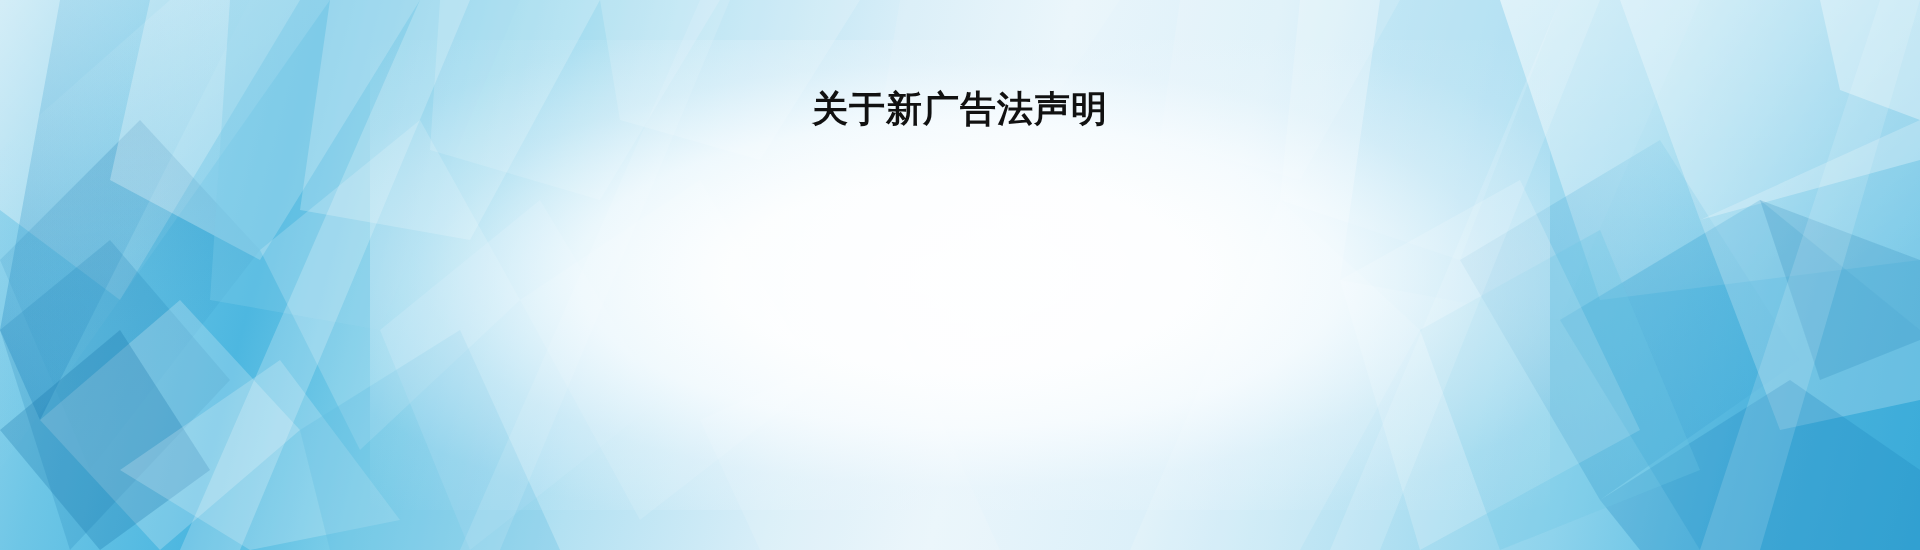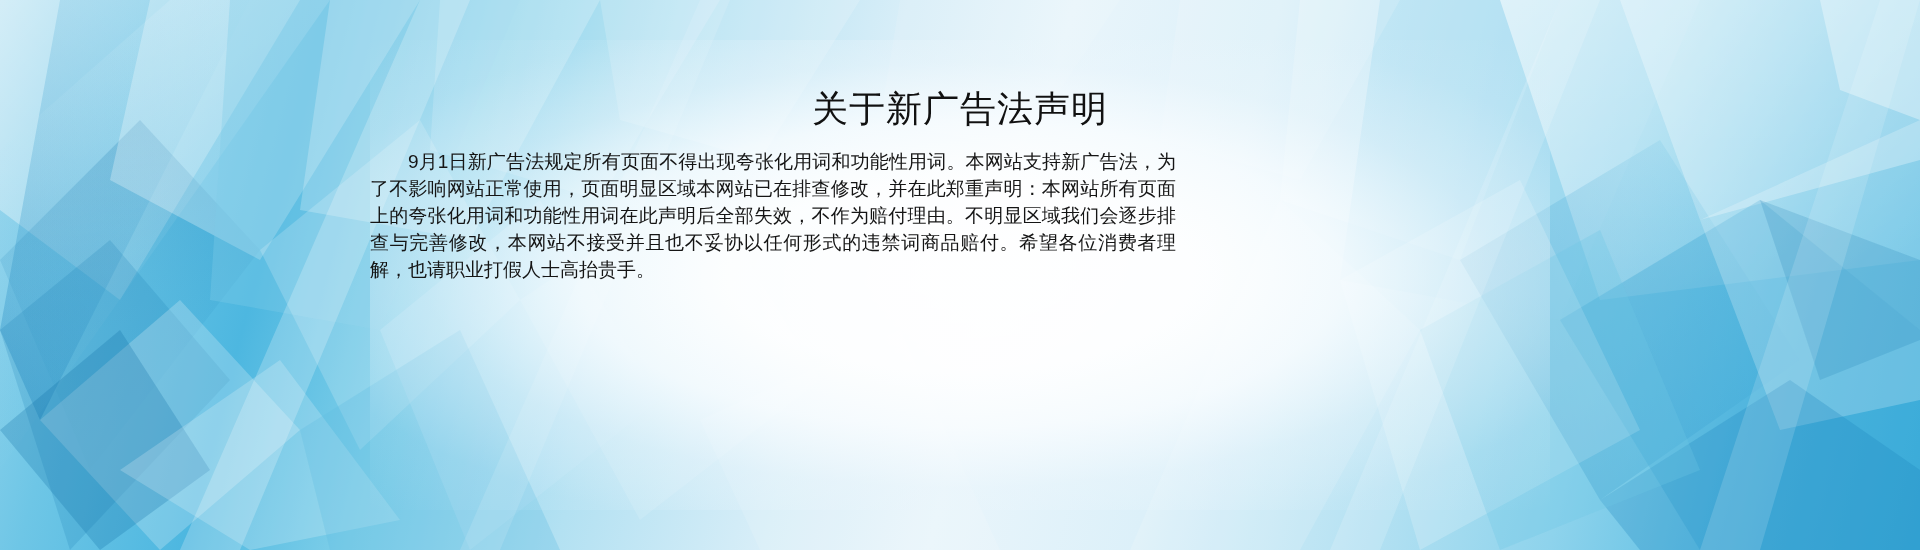--- a/index.html
+++ b/index.html
@@ -57,21 +57,21 @@
     height: 550px;
   }
 
   .title {
     position: absolute;
     left: 0;
     top: 86px;
     width: 1920px;
     text-align: center;
     font-size: 36px;
-    font-weight: normal;
+    font-weight: bold;
     color: #111111;
     letter-spacing: 1px;
     line-height: 1.25;
   }
 
   .body-block {
     position: absolute;
     left: 370px;
     top: 148px;
     width: 806px;
@@ -158,17 +158,16 @@
     </svg>
   </div>
 
   <div class="glow"></div>
 
   <div class="content">
 
     <div class="title">关于新广告法声明</div>
 
     <div class="body-block">
-      <p class="para indent">9月1日新广告法规定所有页面不得出现夸张化用词和功能性用词。本网站支持新广告法，为了不影响网站正常使用，页面明显区域本网站已在排查修改，并在此郑重声明：本网站所有页面上的夸张化用词和功能性用词在此声明后全部失效，不作为赔付理由。不明显区域我们会逐步排查与完善修改，本网站不接受并且也不妥协以任何形式的违禁词商品赔付。希望各位消费者理解，也请职业打假人士高抬贵手。</p>
     </div>
 
   </div>
 </div>
 
 </body></html>

